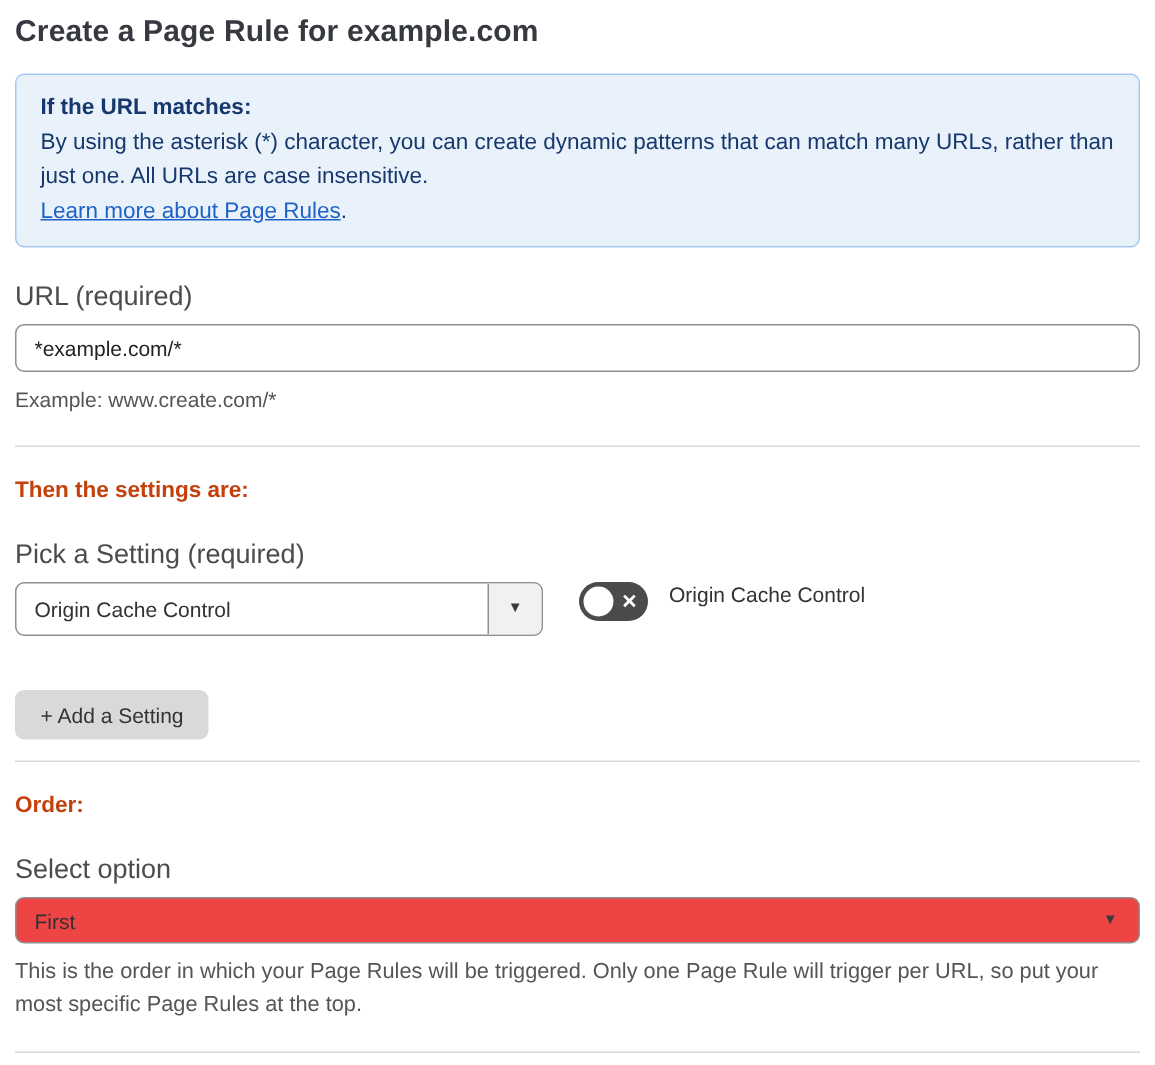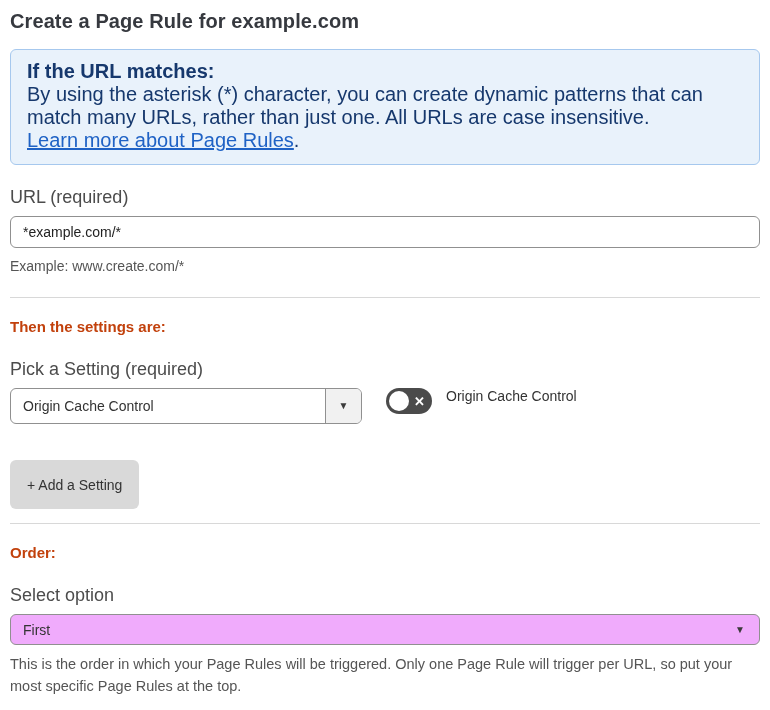--- a/index.html
+++ b/index.html
@@ -17,21 +17,21 @@
     color: #36393f;
     letter-spacing: 0.1px;
     margin: 2px 0 16px 0;
   }
 
   .info-box {
     background: #e9f2fb;
     border: 1px solid #a6c8ee;
     border-radius: 6px;
     padding: 10px 16px 12px 16px;
-    font-size: 20px;
+    font-size: 15px;
     line-height: 23px;
     color: #16386d;
     margin-bottom: 22px;
   }
   .info-box .info-heading { font-weight: 700; }
   .info-box a.info-link {
     color: #1f62c5;
     text-decoration: underline;
     cursor: pointer;
   }
@@ -157,31 +157,31 @@
     cursor: pointer;
     display: inline-flex;
     align-items: center;
     justify-content: center;
   }
   .btn-gray {
     background: #d9d9d9;
     color: #333;
   }
   .btn-add {
-    height: 49px;
+    height: 33px;
     padding: 0 17px;
     margin-top: 36px;
   }
 
   .select-control {
     width: 100%;
     height: 31px;
     border: 1px solid #909090;
     border-radius: 6px;
-    background: #f0abfc;
+    background: #ef4444;
     display: flex;
     align-items: center;
     padding: 0 14px 0 12px;
     font-size: 14px;
     color: #333;
     cursor: pointer;
   }
   .select-control .select-value { flex: 1; }
 
   .order-help {

